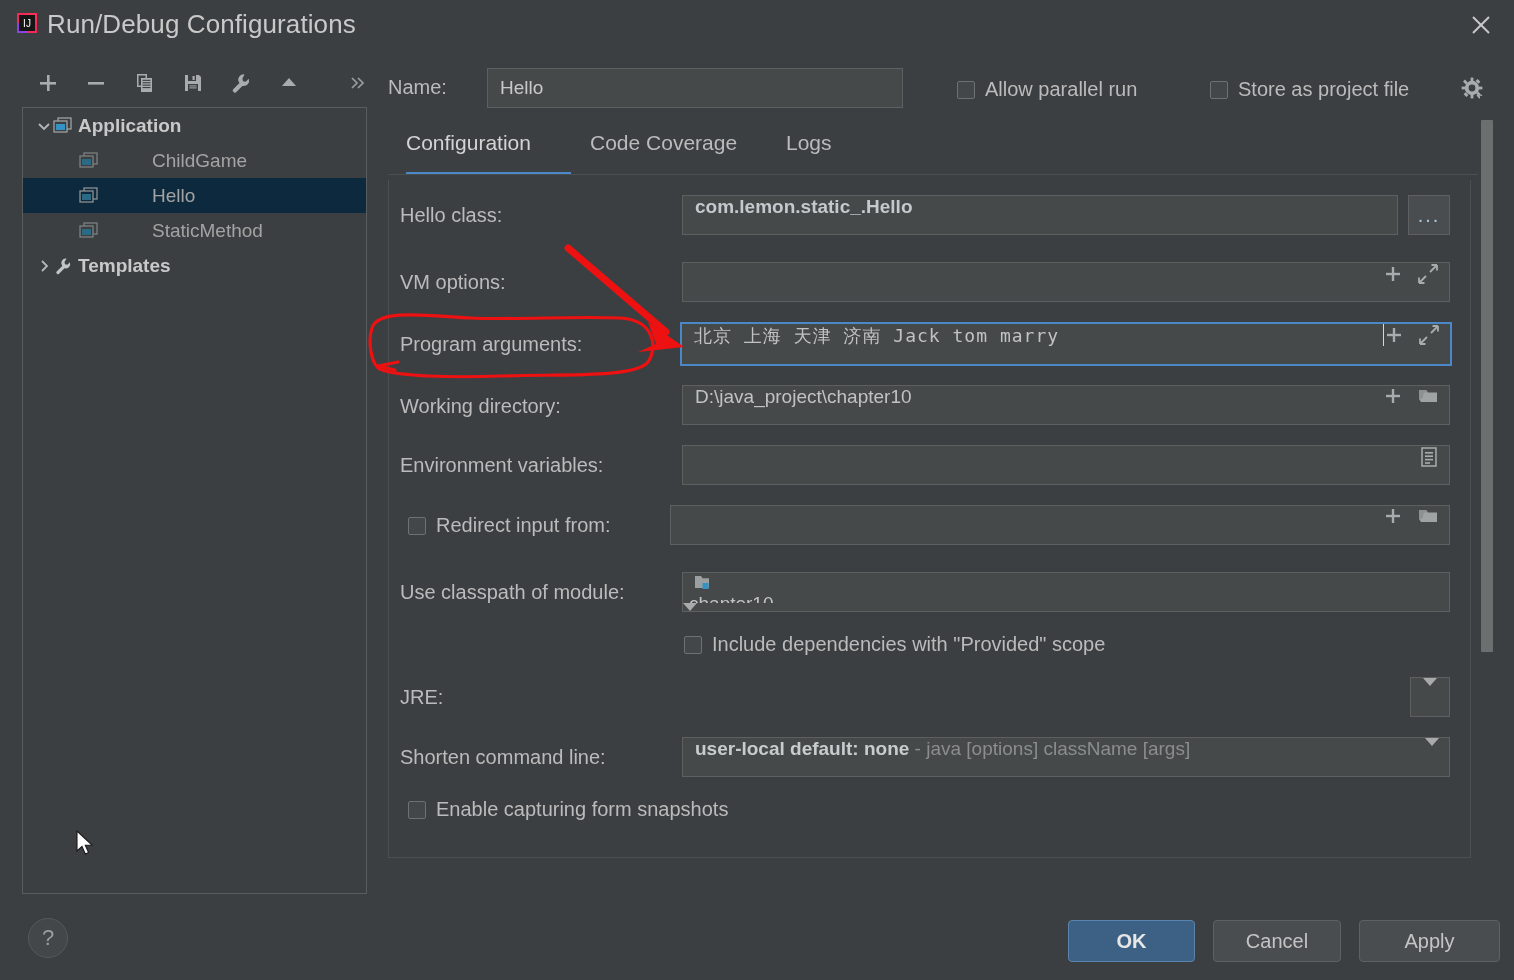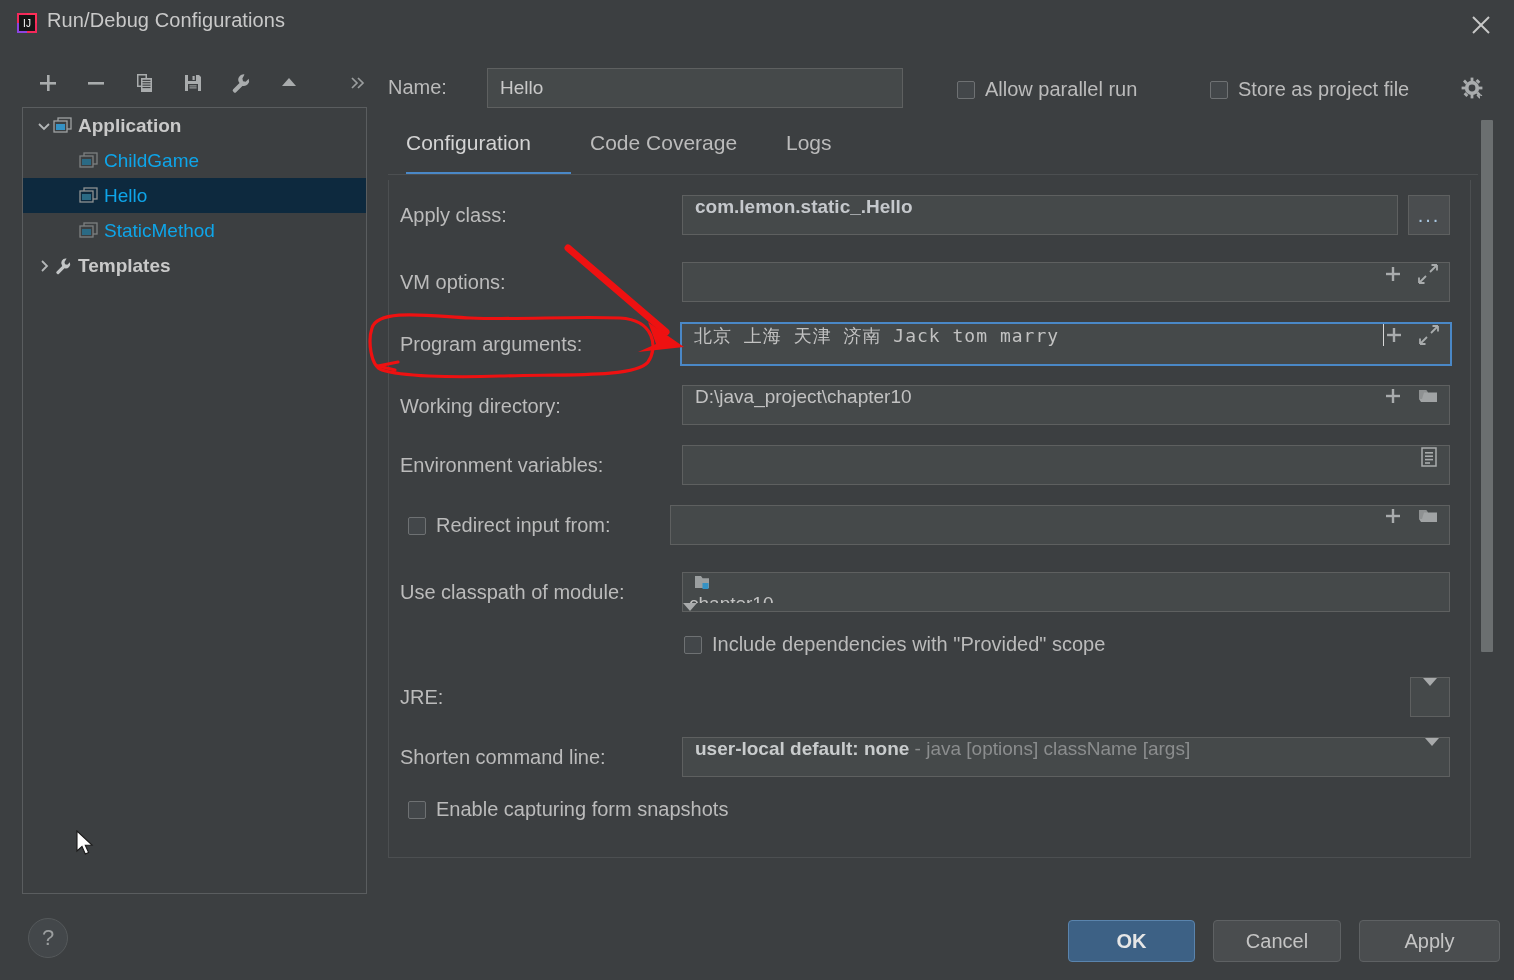--- a/index.html
+++ b/index.html
@@ -29,21 +29,21 @@
     width: 1514px; height: 50px;
   }
   .title-icon {
     position: absolute;
     left: 16px; top: 12px;
     width: 22px; height: 22px;
   }
   .title-text {
     position: absolute;
     left: 47px; top: 9px;
-    font-size: 20px;
+    font-size: 26px;
     color: #c9c9c9;
     letter-spacing: .1px;
     white-space: nowrap;
   }
   .close-btn {
     position: absolute;
     right: 14px; top: 6px;
     width: 38px; height: 38px;
     cursor: pointer;
   }
@@ -90,21 +90,21 @@
   }
   .tw svg { display:block; }
   .tw.spacer svg { visibility: hidden; }
   .ticon {
     width: 20px; height: 18px;
     margin-right: 5px;
     flex: 0 0 auto;
   }
   .tlabel { font-size: 19px; }
   .tlabel.bold { font-weight: bold; color: #c9c9c9; }
-  .tlabel.dim { color: #0ea5e9; }
+  .tlabel.dim { color: #a3a3a3; margin-left: 48px; }
 
   
   .name-label {
     position: absolute;
     left: 388px; top: 76px;
     font-size: 20px;
     color: #bbbbbb;
   }
   .name-input {
     position: absolute;
@@ -516,21 +516,21 @@
       <span>Code Coverage</span>
     </div>
     <div class="tab" style="left:398px;">
       <span>Logs</span>
     </div>
   </div>
   <div class="tabs-divider"></div>
 
   <div class="form-panel"></div>
 
-  <div class="row-label" style="left:400px; top:204px;">Apply class:</div>
+  <div class="row-label" style="left:400px; top:204px;">Hello class:</div>
   <div class="field" style="left:682px; top:195px; width:716px; height:40px;">
     <span class="fv bold">com.lemon.static_.Hello</span>
   </div>
   <div class="ellipsis-btn" style="left:1408px; top:195px; width:42px; height:40px;">
     <span>...</span>
   </div>
 
   <div class="row-label" style="left:400px; top:271px;">VM options:</div>
   <div class="field" style="left:682px; top:262px; width:768px; height:40px;">
     <span class="fv"></span>

